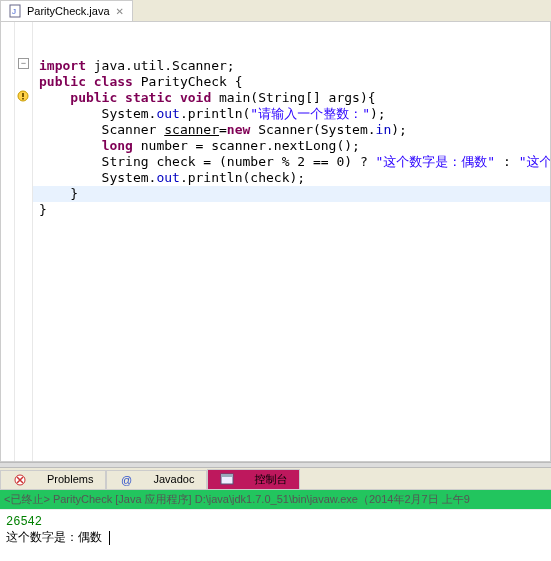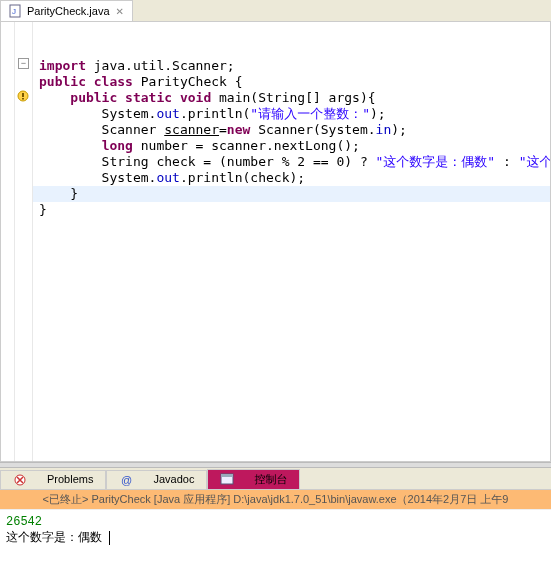--- a/index.html
+++ b/index.html
@@ -125,25 +125,24 @@
       line-height: 16px;
       height: 68px;
     }
     .console .termline { color: #000; }
     .console .input-green { color: #008000; }
     .console .caret { border-right: 1px solid #000; }
     .launch-line {
       font-size: 11px;
       padding: 2px 4px;
       color: #555;
-      background: #fdba74;
+      background: #22c55e;
       border-bottom: 1px solid #eee;
       white-space: nowrap;
       overflow: hidden;
-      text-align: center;
     }
   </style>
 </head>
 <body>
 
 <div class="tab-bar">
   <div class="tab">
     <span class="file-icon">
       <svg width="14" height="14" viewBox="0 0 14 14">
         <rect x="1" y="1" width="10" height="12" fill="#fff" stroke="#668" stroke-width="1"></rect>

